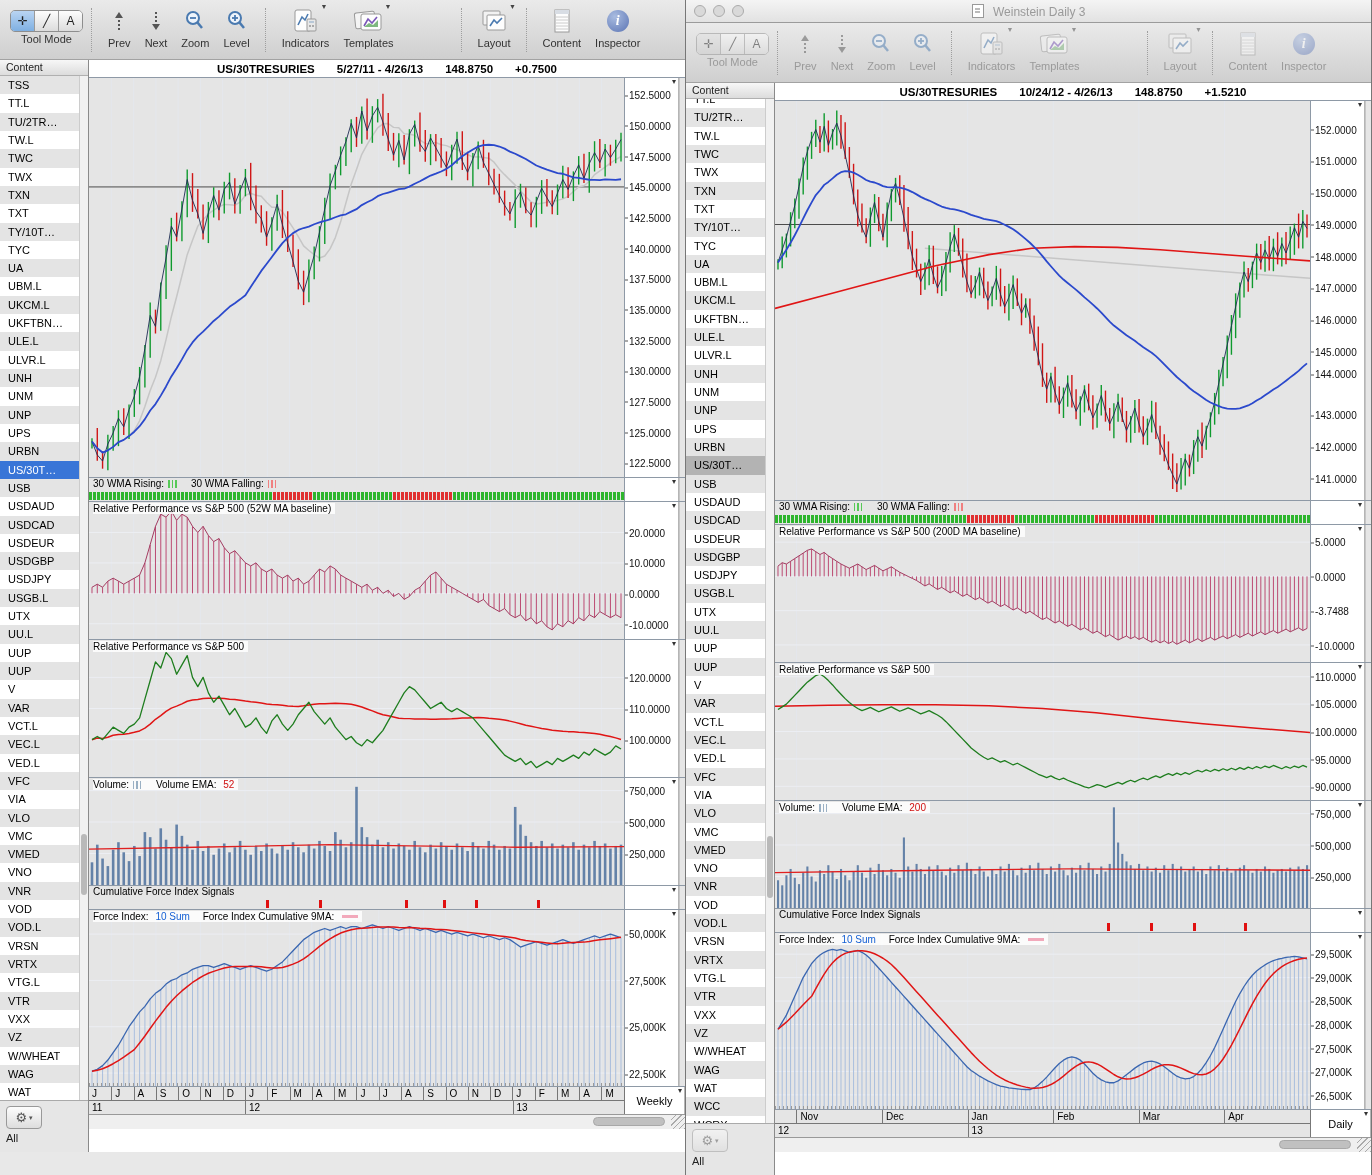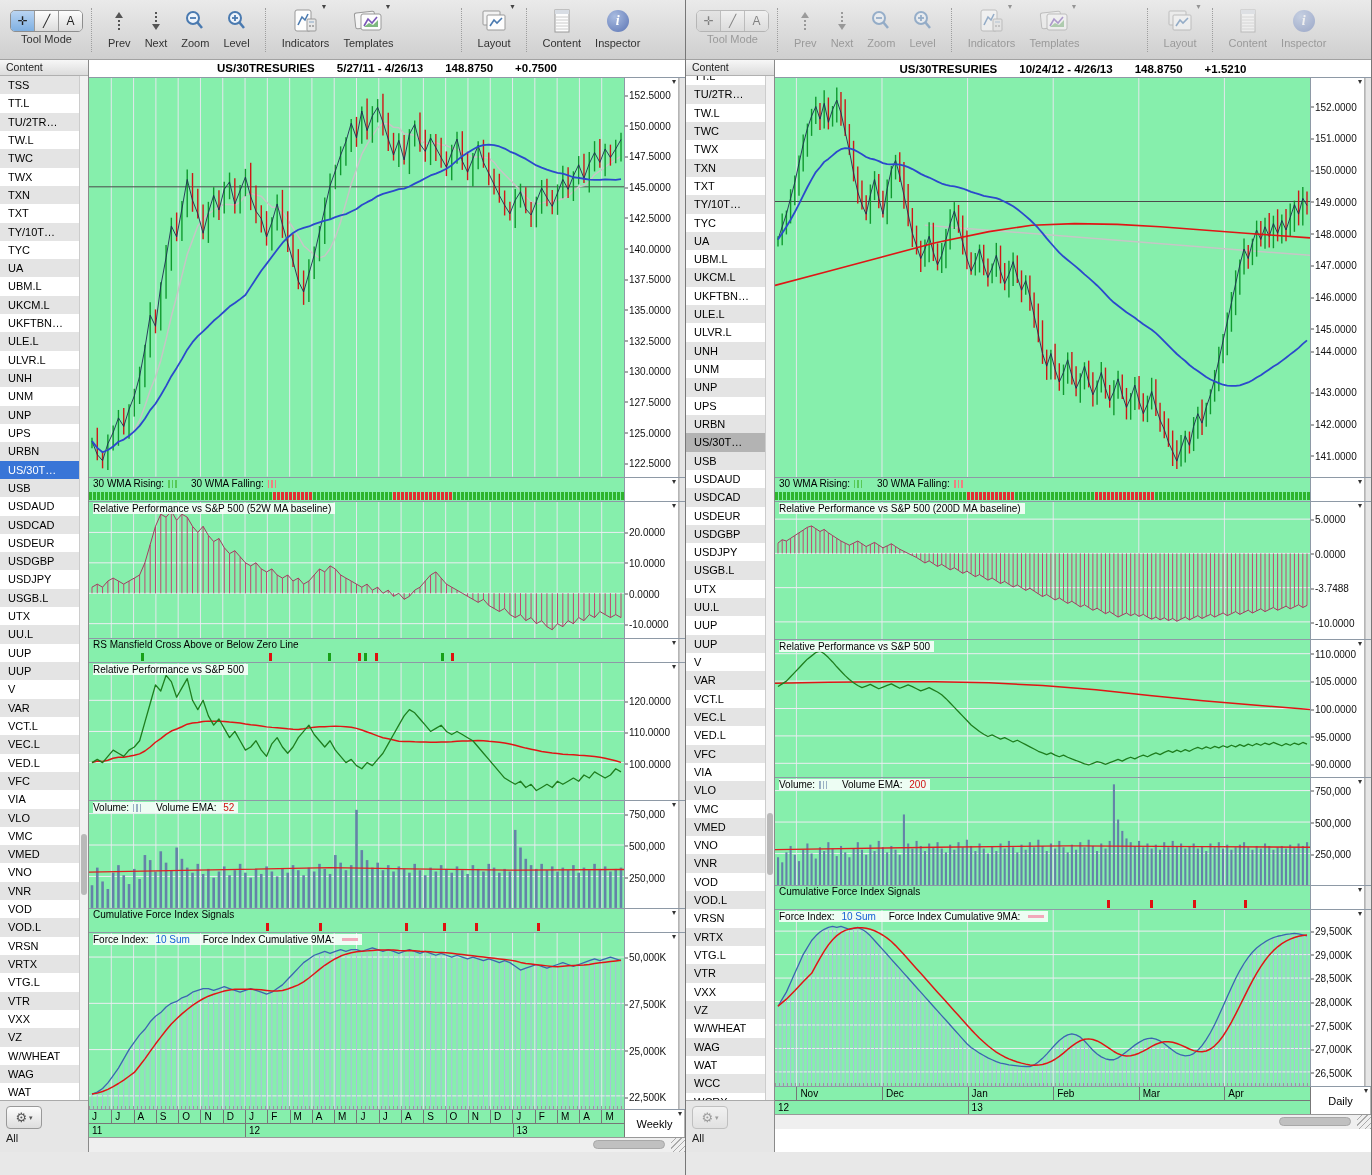--- a/index.html
+++ b/index.html
@@ -49,21 +49,21 @@
   .sb-foot{height:52px;border-top:1px solid #aaa;background:#e6e6e6;padding:5px 0 0 6px;box-sizing:border-box;}
   .gear-btn{width:34px;height:21px;background:linear-gradient(#fdfdfd,#ddd);border:1px solid #999;border-radius:4px;display:flex;align-items:center;justify-content:center;gap:2px;}
   .inactive .gear-btn{opacity:.5;}
   .gear-glyph{font-size:13px;color:#555;line-height:1;}
   .gear-arr{font-size:7px;color:#555;}
   .sb-all{font-size:11px;color:#222;margin-top:3px;}
   .main{flex:1;display:flex;flex-direction:column;background:#fff;}
   .chart-head{height:17px;display:flex;align-items:center;justify-content:center;gap:22px;font-size:11.5px;font-weight:bold;color:#000;}
   
   .prow{display:flex;border-top:1px solid #8e99a6;box-sizing:border-box;position:relative;}
-  .plot{width:536px;position:relative;background:#86efac;border-right:1px solid #8e99a6;box-sizing:border-box;overflow:hidden;}
+  .plot{width:536px;position:relative;background:#e5e5e5;border-right:1px solid #8e99a6;box-sizing:border-box;overflow:hidden;}
   .plot svg{position:absolute;left:0;top:0;width:100%;height:100%;}
   .axis{width:54px;position:relative;background:#fff;border-right:1px solid #b5b5b5;box-sizing:border-box;font-size:10px;color:#111;}
   .axis::after{content:"▾";position:absolute;top:-1px;right:2px;font-size:8px;color:#333;}
   .vscroll{width:6px;background:#e6e6e6;border-left:1px solid #c6c6c6;box-sizing:border-box;}
   .tick{position:absolute;left:4px;transform:translateY(-50%);white-space:nowrap;}
   .tick::before{content:"";position:absolute;left:-4px;top:50%;width:3px;height:1px;background:#555;}
   .plabel{position:absolute;top:1px;left:4px;font-size:10px;color:#000;z-index:3;background:rgba(255,255,255,.85);padding-right:4px;white-space:nowrap;}
   .plabel .blue{color:#1560d4;} .plabel .red{color:#d01010;}
   .sw{display:inline-block;width:10px;height:8px;margin:0 10px 0 4px;background:repeating-linear-gradient(90deg,var(--c) 0 1.5px,transparent 1.5px 3.5px);vertical-align:-1px;}
   .sw-g{--c:#57c957;} .sw-r{--c:#f08080;} .sw-b{--c:#9ab0c4;}
@@ -716,37 +716,20 @@
               </svg>
         </div>
         <div class="axis">
               <div class="tick" style="top: 30.7px;">20.0000</div>
               <div class="tick" style="top: 61.3px;">10.0000</div>
               <div class="tick" style="top: 92px;">0.0000</div>
               <div class="tick" style="top: 122.7px;">-10.0000</div>
             </div>
         <div class="vscroll"></div>
       </div>
-      <div class="prow strip" style="height:24px">
-        <div class="plot">
-          <div class="strip-label">RS Mansfield Cross Above or Below Zero Line</div>
-          <div class="strip-marks">
-                <span class="mark" style="left: 51.992px; background: rgb(24, 160, 24);"></span>
-                <span class="mark" style="left: 180.096px; background: rgb(224, 16, 16);"></span>
-                <span class="mark" style="left: 239.056px; background: rgb(24, 160, 24);"></span>
-                <span class="mark" style="left: 268.536px; background: rgb(224, 16, 16);"></span>
-                <span class="mark" style="left: 274.968px; background: rgb(24, 160, 24);"></span>
-                <span class="mark" style="left: 286.224px; background: rgb(224, 16, 16);"></span>
-                <span class="mark" style="left: 352.152px; background: rgb(24, 160, 24);"></span>
-                <span class="mark" style="left: 362.336px; background: rgb(224, 16, 16);"></span>
-              </div>
-        </div>
-        <div class="axis"></div>
-        <div class="vscroll"></div>
-      </div>
       <div class="prow" style="height:138px">
         <div class="plot">
           <div class="plabel">Relative Performance vs S&amp;P 500</div>
           <svg preserveAspectRatio="none" viewBox="0 0 536 138">
                 <line x1="22.333333333333336" y1="0" x2="22.333333333333336" y2="138" stroke="#e4e7ed" stroke-width="1"></line>
                 <line x1="44.66666666666667" y1="0" x2="44.66666666666667" y2="138" stroke="#e4e7ed" stroke-width="1"></line>
                 <line x1="67" y1="0" x2="67" y2="138" stroke="#e4e7ed" stroke-width="1"></line>
                 <line x1="89.33333333333334" y1="0" x2="89.33333333333334" y2="138" stroke="#e4e7ed" stroke-width="1"></line>
                 <line x1="111.66666666666669" y1="0" x2="111.66666666666669" y2="138" stroke="#e4e7ed" stroke-width="1"></line>
                 <line x1="134.00000000000003" y1="0" x2="134.00000000000003" y2="138" stroke="#e4e7ed" stroke-width="1"></line>
@@ -1129,20 +1112,31 @@
             </div>
       </div>
       <div class="hscroll">
         <div class="hthumb" style="right:20px;width:72px"></div>
         <div class="grip"></div>
       </div>
     </div>
   </div>
 </div>
 <div class="window inactive" id="win-right" style="left: 686px;">
+  <div class="titlebar">
+    <div class="lights">
+      <span class="light r"></span>
+      <span class="light y"></span>
+      <span class="light g"></span>
+    </div>
+    <div class="titlewrap">
+      <span class="doc-icon"></span>
+      <span class="title">Weinstein Daily 3</span>
+    </div>
+  </div>
   <div class="toolbar">
     <div class="tb-group">
       <div class="seg">
         <span class="seg-btn sel">✛</span>
         <span class="seg-btn">╱</span>
         <span class="seg-btn">A</span>
       </div>
       <div class="tb-label">Tool Mode</div>
     </div>
     <div class="tbsep"></div>

